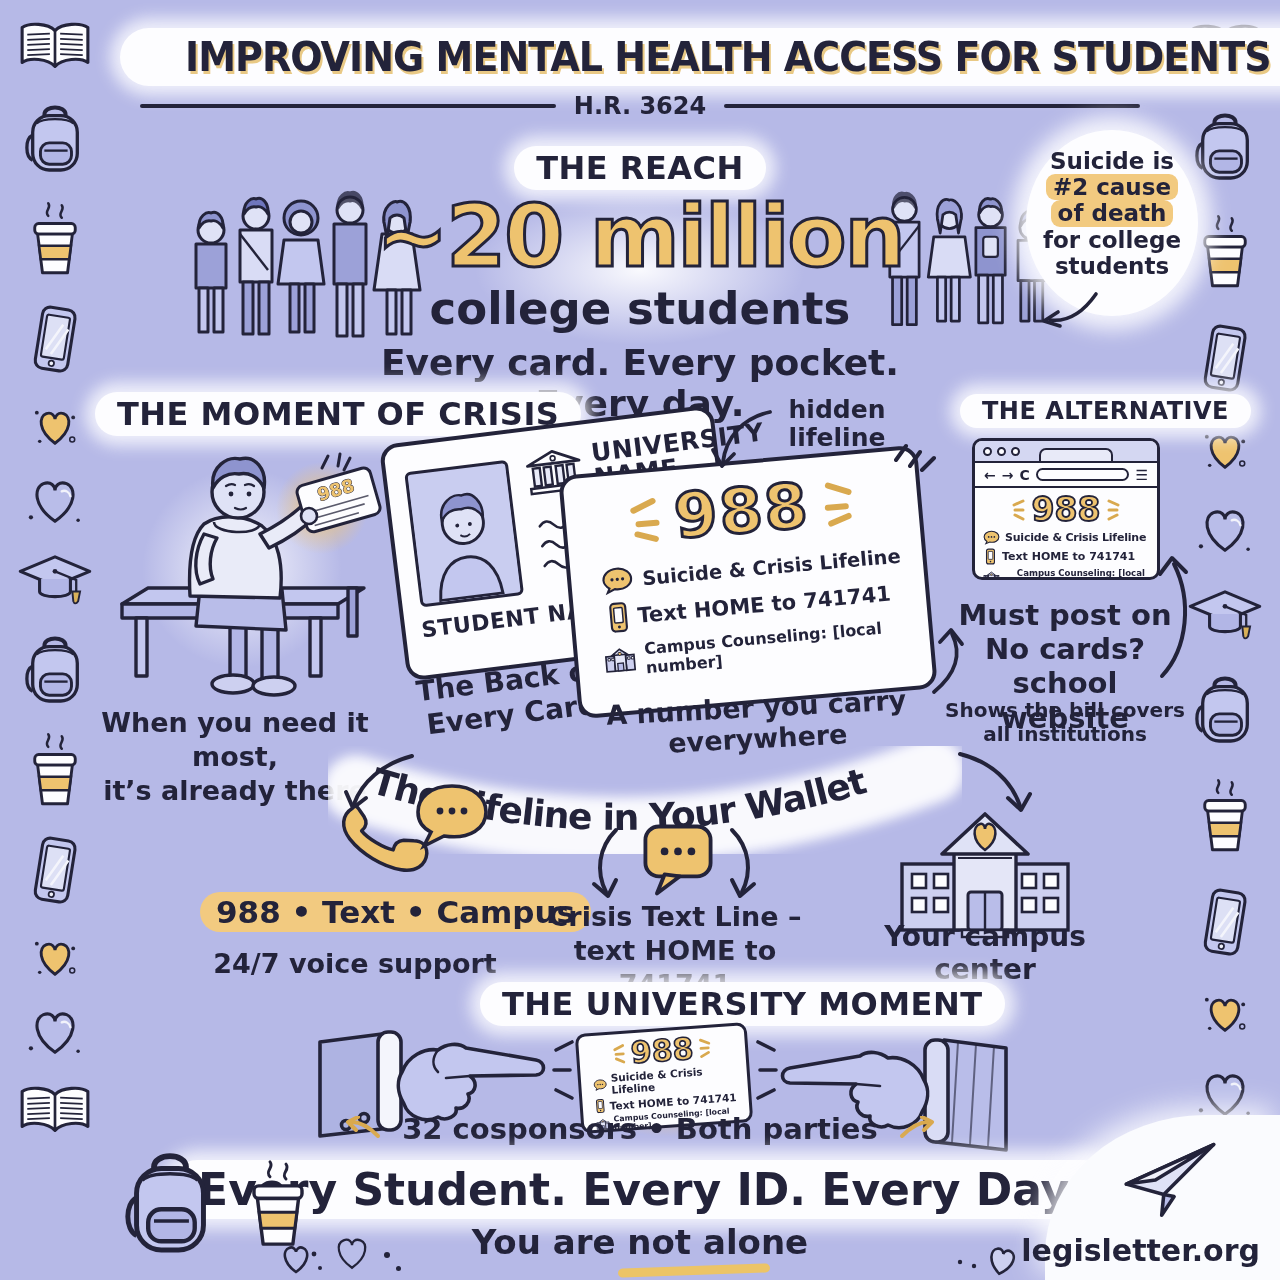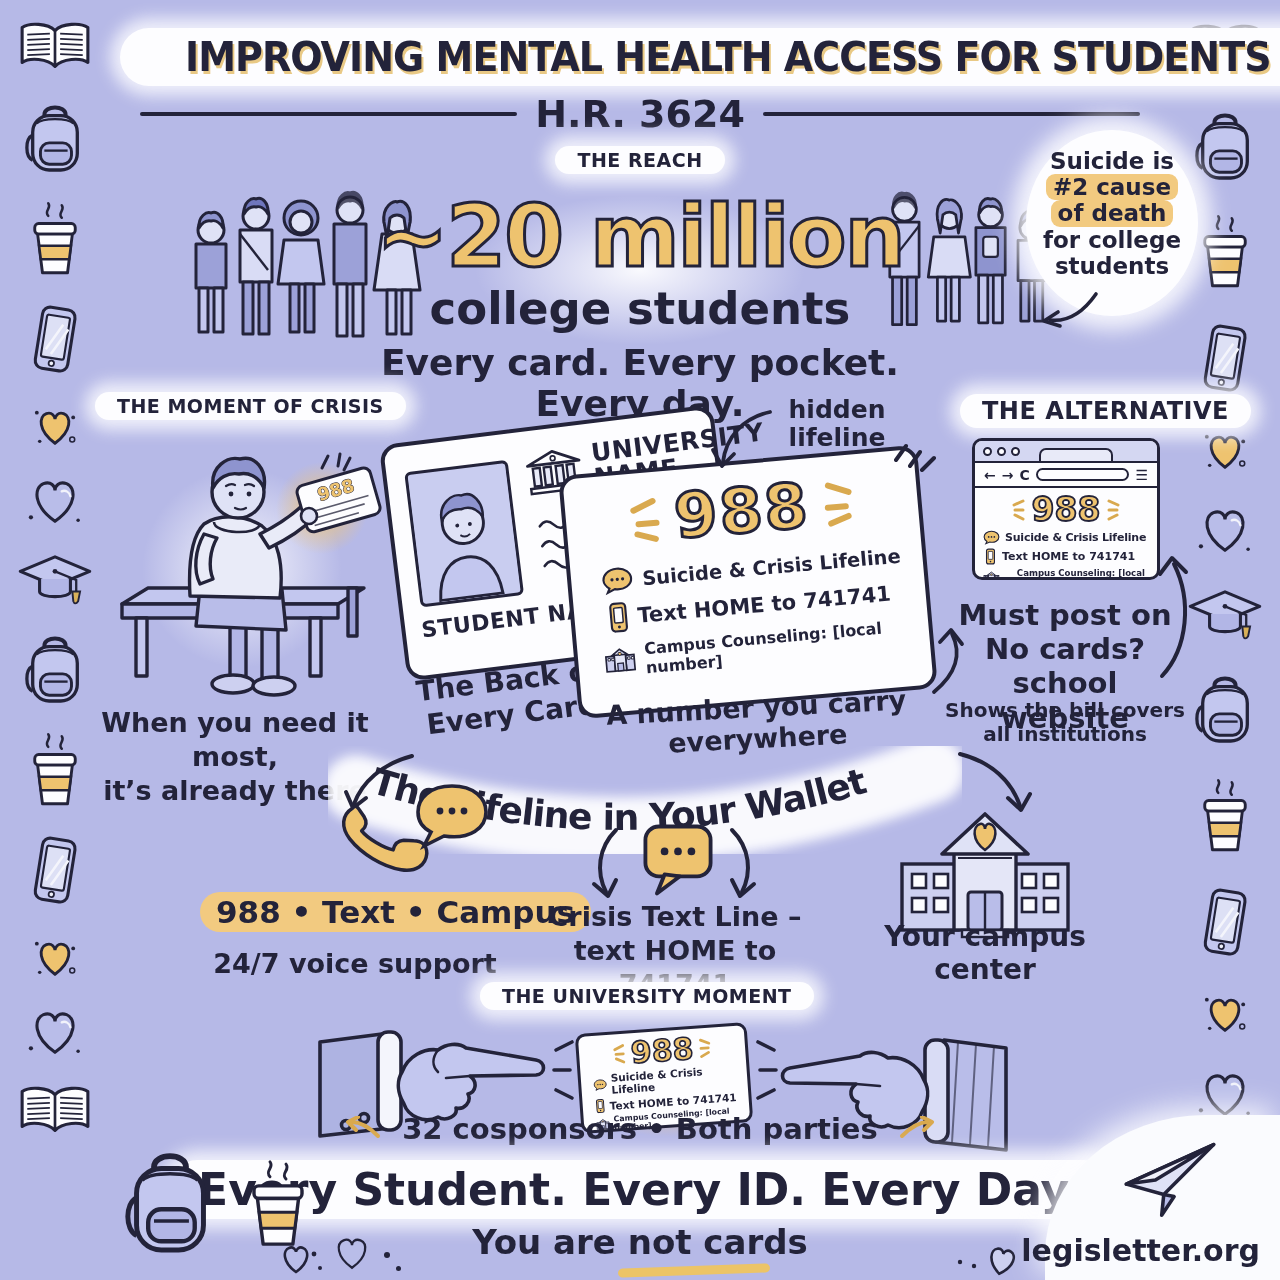--- a/index.html
+++ b/index.html
@@ -6,21 +6,21 @@
 html,body{width:1280px;height:1280px;overflow:hidden}
 #stage{position:relative;width:1280px;height:1280px;background:#b6b9e7;font-family:"DejaVu Sans",sans-serif;color:#23233a;font-weight:bold;overflow:hidden}
 .abs{position:absolute}
 .ctr{text-align:center}
 .ic{display:inline-block;line-height:0}
 .ic svg{width:100%;height:100%;display:block}
 .col{position:absolute;display:flex;flex-direction:column;justify-content:space-between;align-items:center;width:86px}
 .col-left{left:12px;top:20px;bottom:140px}
 .col-right{right:12px;top:22px;bottom:160px}
 .pill{background:#fdfdff;border-radius:40px;padding:3px 22px;box-shadow:0 0 16px 10px rgba(253,253,255,.8);display:inline-block;white-space:nowrap}
-.label{font-size:19px;letter-spacing:.5px}
+.label{font-size:32px;letter-spacing:.5px}
 .title{font-size:40px;letter-spacing:-1px;text-shadow:2px 3px 0 #e9c985;display:inline-block;transform:scaleX(.95)}
 .goldnum{color:#eec36f;-webkit-text-stroke:3px #23233a}
 .card{background:#fdfdff;border:4px solid #23233a;border-radius:18px}
 .row{display:flex;align-items:center;gap:9px}
 .glow{position:absolute;background:radial-gradient(closest-side,rgba(243,198,112,.95),rgba(243,198,112,0) 72%)}
 .whiteglow{position:absolute;background:radial-gradient(closest-side,rgba(253,253,255,.95),rgba(253,253,255,0) 75%)}
 .hl{background:#f2ca80;border-radius:9px;padding:0 7px;display:inline-block}
 .browser{background:#fdfdff;border:3px solid #23233a;border-radius:10px;overflow:hidden}
 .b-top{height:22px;background:#d4d7f2;border-bottom:2.5px solid #23233a;display:flex;align-items:center;padding:0 8px;gap:5px}
 .b-dot{width:9px;height:9px;border:2px solid #23233a;border-radius:50%;background:#fdfdff}
@@ -264,21 +264,21 @@
           <path d="M38 17 C42 15 46 18 47 22" fill="none" stroke="#f2f3fb" stroke-width="2.4" stroke-linecap="round"></path>
         </svg>
       </span>
     </div>
 
   <div class="abs ctr" style="left:120px;top:28px;width:1040px">
     <div class="pill" style="padding:6px 34px"><span class="title">IMPROVING MENTAL HEALTH ACCESS FOR STUDENTS ACT</span></div>
   </div>
   <div class="abs" style="left:140px;top:92px;width:1000px;display:flex;align-items:center;gap:18px">
     <div style="flex:1;height:4px;background:#23233a;border-radius:2px"></div>
-    <div style="font-size:38px">H.R. 3624</div>
+    <div style="font-size:24px">H.R. 3624</div>
     <div style="flex:1;height:4px;background:#23233a;border-radius:2px"></div>
   </div>
 
   <div class="abs ctr" style="left:490px;top:146px;width:300px">
     <span class="pill label">THE REACH</span>
   </div>
 
   <div class="whiteglow" style="left:420px;top:170px;width:440px;height:200px;border-radius:50%"></div>
 
   <svg class="abs" style="left:178px;top:178px" width="262" height="166" viewBox="0 0 262 166">
@@ -787,21 +787,21 @@
     <span style="font-size:29px">32 cosponsors • Both parties</span>
     <svg width="40" height="26" viewBox="0 0 40 26">
       <path d="M4 20 C14 10 22 6 30 6" fill="none" stroke="#d9a94f" stroke-width="4" stroke-linecap="round"></path>
       <path d="M24 1 L34 6 L26 14" fill="none" stroke="#d9a94f" stroke-width="4" stroke-linecap="round" stroke-linejoin="round"></path>
     </svg>
   </div>
 
   <div class="abs ctr" style="left:160px;top:1160px;width:960px">
     <span class="pill" style="font-size:44px;padding:4px 30px">Every Student. Every ID. Every Day.</span>
   </div>
-  <div class="abs ctr" style="left:340px;top:1222px;width:600px;font-size:34px">You are not cards</div>
+  <div class="abs ctr" style="left:340px;top:1222px;width:600px;font-size:34px">You are not alone</div>
   <div class="abs" style="left:618px;top:1266px;width:152px;height:9px;background:#ecc467;border-radius:5px;transform:rotate(-2deg)"></div>
 
   <svg class="abs" style="left:278px;top:1240px" width="50" height="40" viewBox="0 0 50 40">
     <path d="M18 32 C4 22 5 10 11 8 C15 6 18 10 18 12 C18 10 21 6 25 8 C31 10 32 22 18 32 Z" fill="#b9bde9" stroke="#23233a" stroke-width="2.6"></path>
     <circle cx="36" cy="14" r="2.4" fill="#23233a"></circle>
       <circle cx="42" cy="28" r="2" fill="#23233a"></circle>
   </svg>
   <svg class="abs" style="left:952px;top:1240px" width="70" height="40" viewBox="0 0 70 40">
     <circle cx="8" cy="22" r="2.2" fill="#23233a"></circle>
       <circle cx="22" cy="26" r="2.2" fill="#23233a"></circle>

